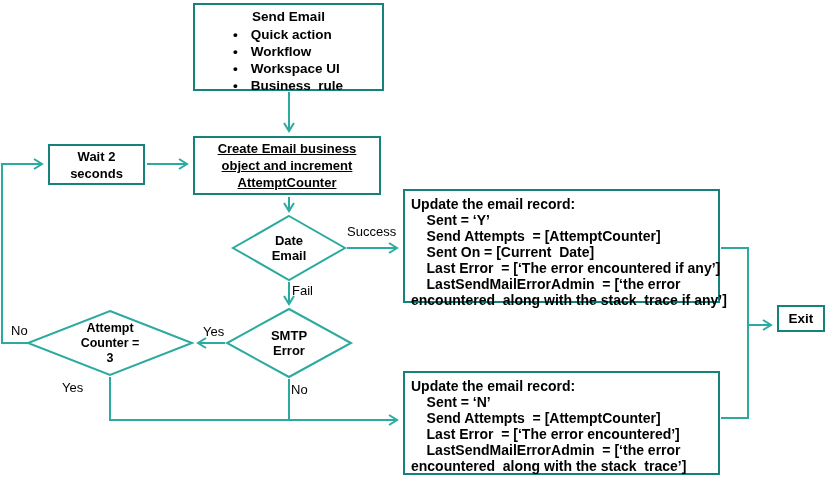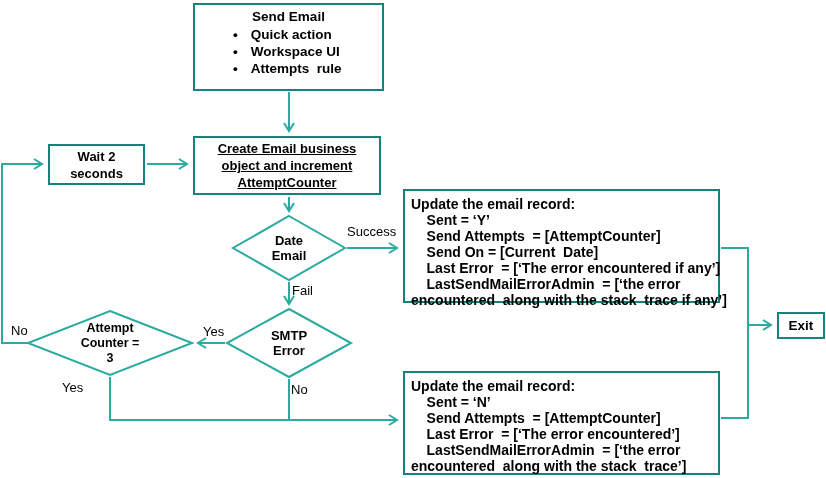--- a/index.html
+++ b/index.html
@@ -55,22 +55,23 @@
       <polygon class="diamond" points="289,216 345,248 289,280 233,248"></polygon>
       <polygon class="diamond" points="289,309 351,343 289,377 227,343"></polygon>
       <polygon class="diamond" points="110,311 192,343 110,375 28,343"></polygon>
     </g>
   </svg>
 
   <div class="node trigger-box" style="left:193px;top:3px;width:191px;height:88px;">
     <div class="trigger-title">Send Email</div>
     <div class="trigger-bullets">
         <div class="bullet-item">Quick action</div>
+        <div class="bullet-item">Workflow</div>
         <div class="bullet-item">Workspace UI</div>
-        <div class="bullet-item">Attempts  rule</div>
+        <div class="bullet-item">Business  rule</div>
       </div>
   </div>
 
   <div class="node rect-center wait-box" style="left:48px;top:144px;width:97px;height:41px;">
     <span>Wait 2
 seconds</span>
   </div>
 
   <div class="node rect-center create-box" style="left:193px;top:136px;width:188px;height:59px;text-decoration:underline;">
     <span>Create Email business
@@ -83,36 +84,36 @@
   <div class="diamond-label" style="left:228px;top:310px;width:122px;height:66px;">SMTP
 Error</div>
   <div class="diamond-label" style="left:28px;top:311px;width:164px;height:64px;font-size:12.5px;">Attempt
 Counter =
 3</div>
 
   <div class="node update-box" style="left:403px;top:189px;width:317px;height:114px;">
       <div class="update-line">Update the email record:</div>
       <div class="update-line">    Sent = ‘Y’</div>
       <div class="update-line">    Send Attempts  = [AttemptCounter]</div>
-      <div class="update-line">    Send On = [Current  Date]</div>
+      <div class="update-line">    Sent On = [Current  Date]</div>
       <div class="update-line">    Last Error  = [‘The error encountered if any’]</div>
       <div class="update-line">    LastSendMailErrorAdmin  = [‘the error</div>
       <div class="update-line">encountered  along with the stack  trace if any’]</div>
     </div>
 
   <div class="node update-box" style="left:403px;top:371px;width:317px;height:104px;">
       <div class="update-line">Update the email record:</div>
       <div class="update-line">    Sent = ‘N’</div>
       <div class="update-line">    Send Attempts  = [AttemptCounter]</div>
       <div class="update-line">    Last Error  = [‘The error encountered’]</div>
       <div class="update-line">    LastSendMailErrorAdmin  = [‘the error</div>
       <div class="update-line">encountered  along with the stack  trace’]</div>
     </div>
 
-  <div class="node rect-center exit-box" style="left:777px;top:312px;width:48px;height:27px;">
+  <div class="node rect-center exit-box" style="left:777px;top:305px;width:48px;height:27px;">
     <span>Exit</span>
   </div>
 
   <div class="edge-label" style="left:347px;top:224px;">Success</div>
   <div class="edge-label" style="left:292px;top:283px;">Fail</div>
   <div class="edge-label" style="left:11px;top:323px;">No</div>
   <div class="edge-label" style="left:203px;top:324px;">Yes</div>
   <div class="edge-label" style="left:62px;top:380px;">Yes</div>
   <div class="edge-label" style="left:291px;top:382px;">No</div>
 

